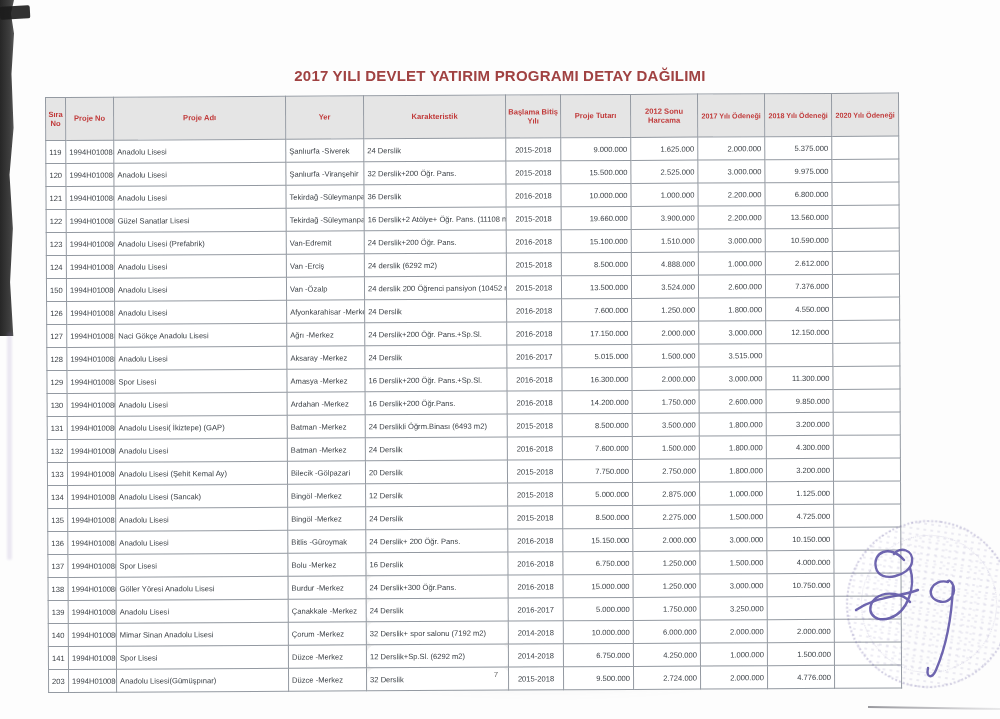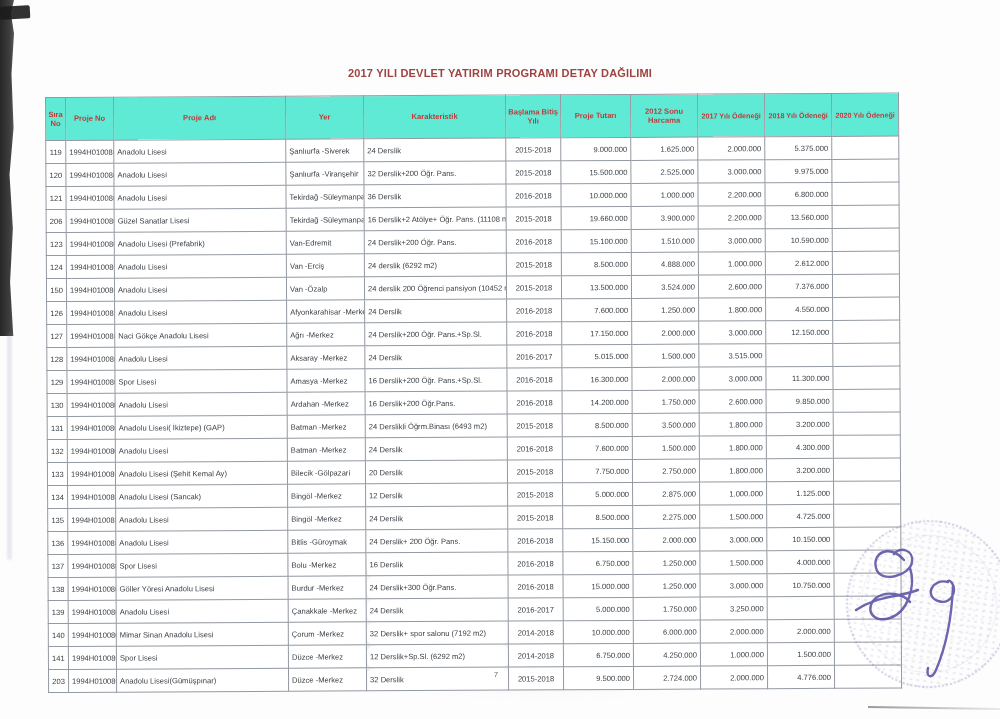--- a/index.html
+++ b/index.html
@@ -29,48 +29,48 @@
   .nb1{left:140px;top:555px;width:300px;height:120px;}
   .nb2{left:340px;top:630px;width:420px;height:60px;}
   .bottom-line{
     position:absolute;left:868px;top:707px;width:132px;height:2px;
     background:linear-gradient(90deg,rgba(70,70,80,.55),rgba(120,120,130,.15));
     transform:rotate(.8deg);
   }
 
   .doc-title{
     position:absolute;left:0;top:67px;width:1000px;text-align:center;
-    font-size:11px;font-weight:bold;letter-spacing:.2px;color:#a04242;
+    font-size:15px;font-weight:bold;letter-spacing:.2px;color:#a04242;
   }
 
   table.inv{
     position:absolute;left:45px;top:97px;width:853px;
     border-collapse:collapse;table-layout:fixed;
     transform:rotate(-.3deg);transform-origin:0 0;
   }
   table.inv th,table.inv td{
     border:1px solid #949aa2;
     overflow:hidden;
     color:#3b4046;
   }
   table.inv{border:1.5px solid #7d838b;}
   table.inv thead th{
-    background:#5eead4;
+    background:#e5e5e5;
     color:#c13b3b;
     font-size:7.6px;font-weight:bold;
     text-align:center;vertical-align:middle;
     height:40px;padding:1px 2px;line-height:1.25;
   }
   table.inv thead th.c8,table.inv thead th.c9,table.inv thead th.c10{white-space:nowrap;font-size:7.2px;}
   table.inv tbody td{
     height:20px;font-size:7.6px;
     padding:1px 3px;vertical-align:middle;background:#fff;
     white-space:nowrap;
   }
-  td.c0{text-align:center;padding:1px 1px;}
+  td.c0{padding:1px 1px;}
   td.c1{font-size:7.2px;padding:1px 1px 1px 3px;}
   td.c2,td.c3{text-align:left;}
   td.c4{font-size:7.1px;border-radius:8px;}
   td.c5{text-align:center;}
   td.c6,td.c7,td.c8,td.c9,td.c10{text-align:right;padding-right:5px;}
 
   .page-number{
     position:absolute;left:486px;top:670px;width:20px;text-align:center;
     font-size:8px;color:#707070;
   }
@@ -170,21 +170,21 @@
           <td class="c3">Tekirdağ -Süleymanpaşa</td>
           <td class="c4">36 Derslik</td>
           <td class="c5">2016-2018</td>
           <td class="c6">10.000.000</td>
           <td class="c7">1.000.000</td>
           <td class="c8">2.200.000</td>
           <td class="c9">6.800.000</td>
           <td class="c10"></td>
         </tr>
         <tr>
-          <td class="c0">206</td>
+          <td class="c0">122</td>
           <td class="c1">1994H010080</td>
           <td class="c2">Güzel Sanatlar Lisesi</td>
           <td class="c3">Tekirdağ -Süleymanpaşa</td>
           <td class="c4">16 Derslik+2 Atölye+ Öğr. Pans. (11108 m2)</td>
           <td class="c5">2015-2018</td>
           <td class="c6">19.660.000</td>
           <td class="c7">3.900.000</td>
           <td class="c8">2.200.000</td>
           <td class="c9">13.560.000</td>
           <td class="c10"></td>

